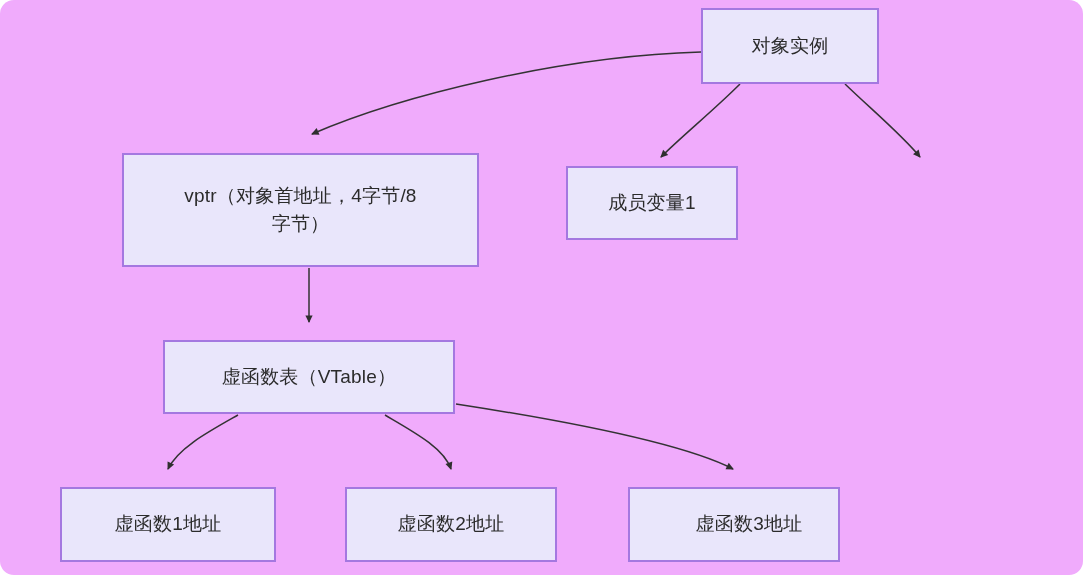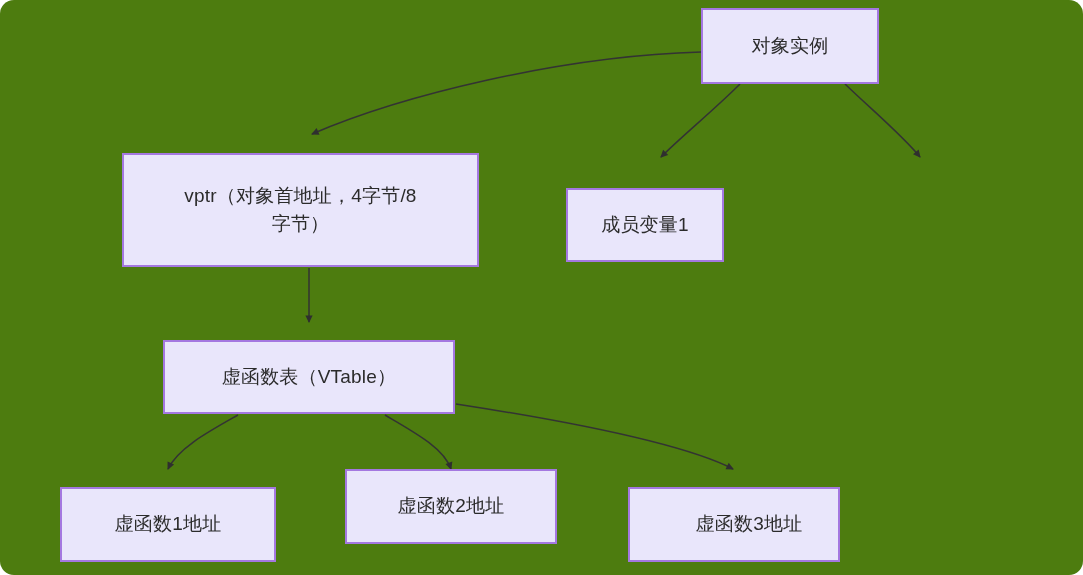--- a/index.html
+++ b/index.html
@@ -4,21 +4,21 @@
 <style>
   html, body {
     margin: 0;
     padding: 0;
     background: #ffffff;
   }
   #canvas {
     position: relative;
     width: 1083px;
     height: 575px;
-    background: #4d7c0f;
+    background: #f0abfc;
     border-radius: 14px;
     overflow: hidden;
     font-family: "Liberation Sans", "DejaVu Sans", sans-serif;
   }
   #edge-layer {
     position: absolute;
     left: 0;
     top: 0;
     width: 1083px;
     height: 575px;
@@ -40,25 +40,25 @@
     padding: 4px 10px;
   }
   .node .label {
     display: block;
     width: 100%;
     white-space: pre-line;
   }
   
   #node-object-instance { left: 701px; top: 8px;  width: 178px; height: 76px; }
   #node-vptr           { left: 122px; top: 153px; width: 357px; height: 114px; }
-  #node-member-var-1   { left: 566px; top: 188px; width: 158px; height: 74px; }
+  #node-member-var-1   { left: 566px; top: 166px; width: 172px; height: 74px; }
   #node-member-var-2   { left: 825px; top: 175px; width: 190px; height: 74px; }
   #node-vtable         { left: 163px; top: 340px; width: 292px; height: 74px; justify-content: center; }
   #node-vfunc-1        { left: 60px;  top: 487px; width: 216px; height: 75px; justify-content: flex-end; }
-  #node-vfunc-2        { left: 345px; top: 469px; width: 212px; height: 75px; }
+  #node-vfunc-2        { left: 345px; top: 487px; width: 212px; height: 75px; }
   #node-vfunc-3        { left: 628px; top: 487px; width: 212px; height: 75px; padding-left: 40px; }
 </style>
 </head>
 <body>
 
 <div id="canvas">
 
   <svg id="edge-layer" width="1083" height="575" viewBox="0 0 1083 575">
     <defs>
       <marker id="arrowhead" markerWidth="9" markerHeight="9" refX="7.2" refY="4.5" orient="auto" markerUnits="userSpaceOnUse">

